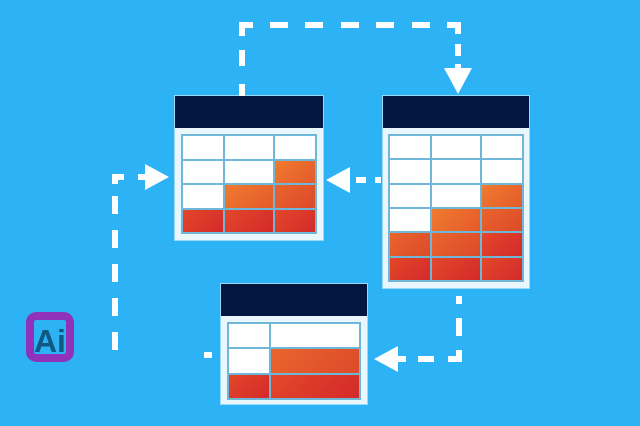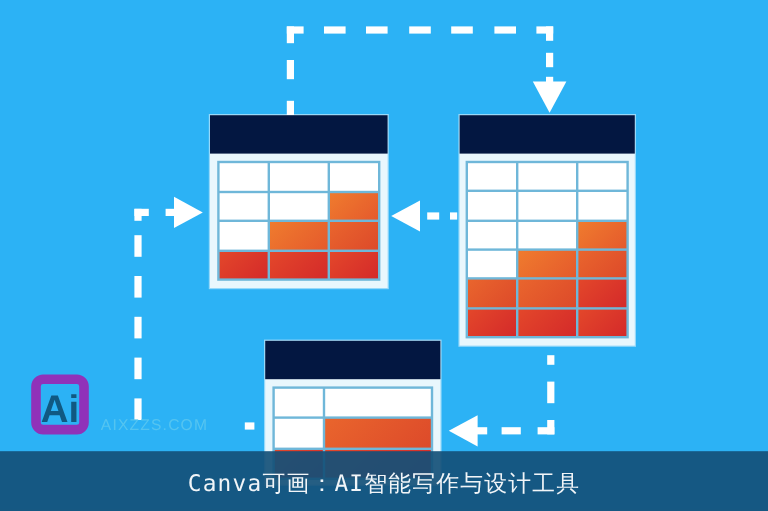--- a/index.html
+++ b/index.html
@@ -113,19 +113,15 @@
   <div class="dash" style="left:456px;top:296px;width:6px;height:8px;"></div>
   <div class="dash" style="left:456px;top:318px;width:6px;height:18px;"></div>
   <div class="dash" style="left:456px;top:350px;width:6px;height:12px;"></div>
   <div class="dash" style="left:448px;top:356px;width:14px;height:6px;"></div>
   <div class="dash" style="left:418px;top:356px;width:16px;height:6px;"></div>
   <div class="dash" style="left:396px;top:356px;width:10px;height:6px;"></div>
   <div class="arrow" style="left:374px;top:346px;border-top:13px solid transparent;border-bottom:13px solid transparent;border-right:24px solid #ffffff;"></div>
 
   <div class="watermark">
     <div class="wm-logo">Ai</div>
-    <div class="wm-sub">AIXZZS.COM</div>
   </div>
 
-  <div class="caption-bar">
-    <div class="caption-text">Canva可画：AI智能写作与设计工具</div>
-  </div>
 </div>
 
 </body></html>

